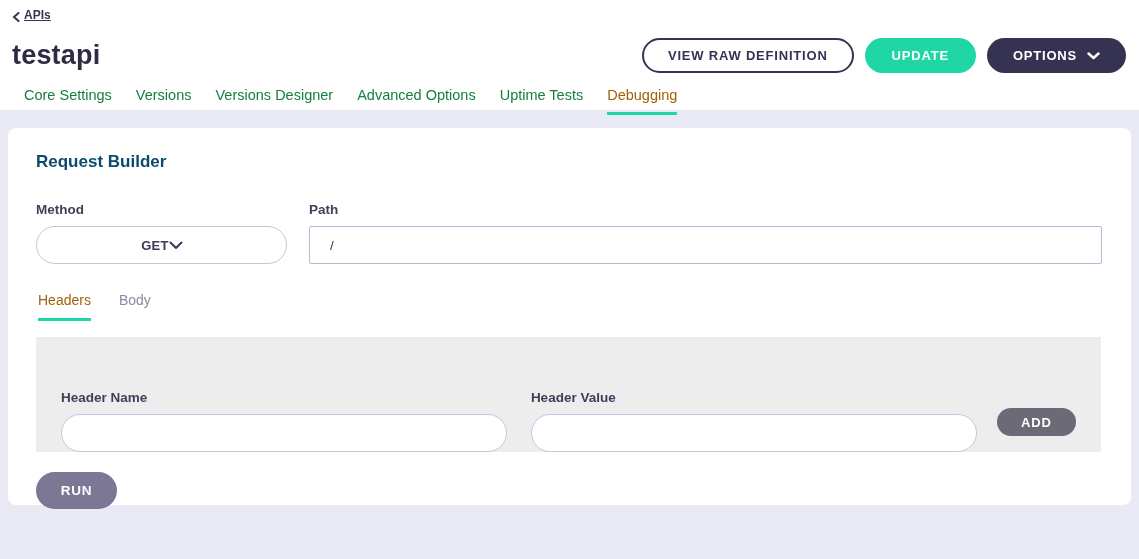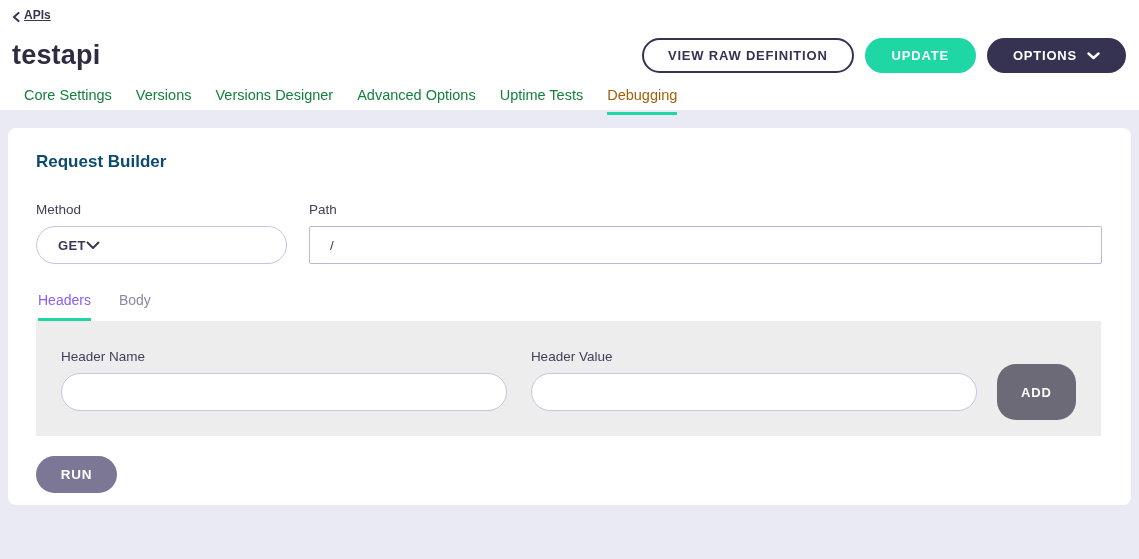--- a/index.html
+++ b/index.html
@@ -102,41 +102,41 @@
     padding: 24px 29px 0 28px;
     position: relative;
   }
   .card-title {
     font-size: 17px;
     font-weight: bold;
     color: #0c4a6e;
   }
   .field-label {
     font-size: 13.5px;
-    font-weight: normal;
+    font-weight: bold;
     color: #413e59;
     margin-bottom: 9px;
     display: block;
   }
   .method-path-row {
     display: flex;
     gap: 22px;
     margin-top: 30px;
   }
   .method-col { width: 251px; }
   .path-col { flex: 1; }
   .select-box {
     width: 251px;
     height: 38px;
     border: 1px solid #c7c4e2;
     border-radius: 19px;
     background: #fff;
     display: flex;
     align-items: center;
-    justify-content: flex-start;
+    justify-content: center;
     padding: 0 20px 0 21px;
     cursor: pointer;
   }
   .select-value {
     font-size: 13px;
     font-weight: bold;
     color: #3b3857;
     letter-spacing: 0.3px;
   }
   .text-input {
@@ -159,51 +159,52 @@
     padding-left: 2px;
   }
   .sub-tab {
     font-size: 14px;
     color: #8b88a4;
     padding-bottom: 10px;
     border-bottom: 3px solid transparent;
     cursor: pointer;
   }
   .sub-tab.active {
-    color: #8b5cf6;
+    color: #a16207;
     border-bottom-color: #1fd6a5;
   }
   
   .headers-panel {
     background: #ededee;
     width: 1065px;
     height: 115px;
-    margin-top: 0;
+    margin-top: 16px;
     padding: 28px 25px 0 25px;
     display: flex;
     gap: 24px;
+    align-items: flex-end;
   }
   .header-col { width: 450px; }
   .pill-input {
     width: 100%;
     height: 38px;
     border: 1px solid #c7c4e2;
     border-radius: 19px;
     background: #fff;
     font-family: "Liberation Sans", sans-serif;
     font-size: 13.5px;
     color: #3b3857;
     padding: 0 21px;
     outline: none;
   }
   .add-btn {
     align-self: flex-end;
     margin-bottom: 16px;
     margin-left: -4px;
-    height: 56px;
+    height: 28px;
     width: 80px;
     border-radius: 19px;
     border: none;
     background: #6c6a76;
     color: #fff;
     font-family: "Liberation Sans", sans-serif;
     font-size: 13px;
     font-weight: bold;
     letter-spacing: 0.8px;
     cursor: pointer;

